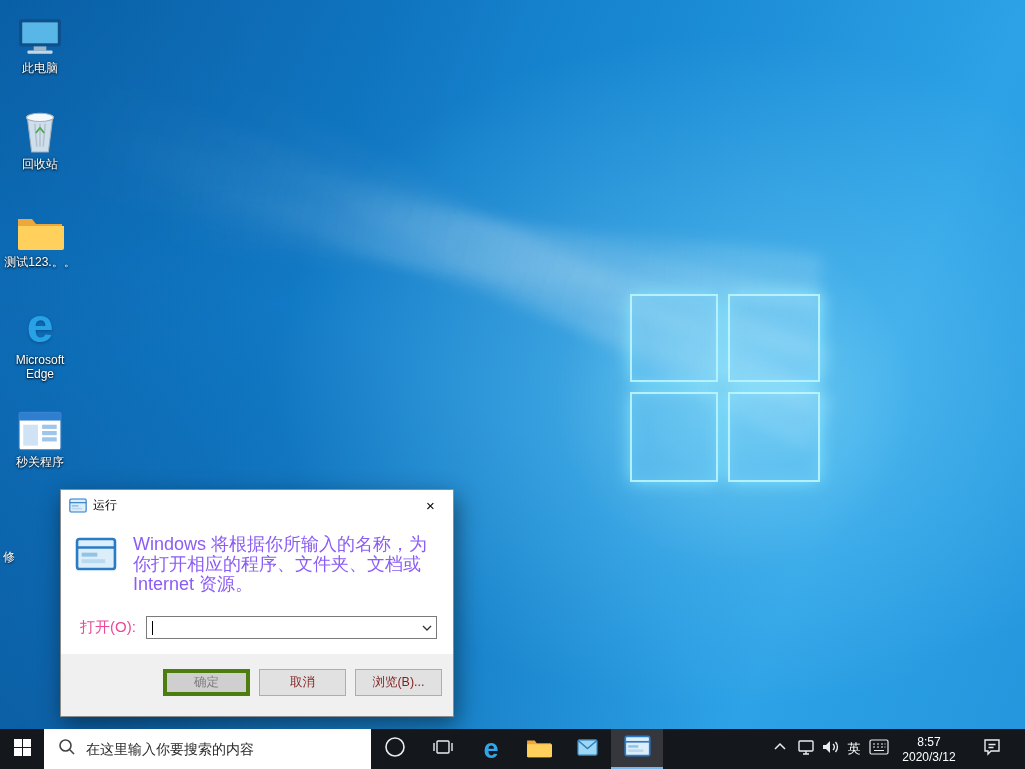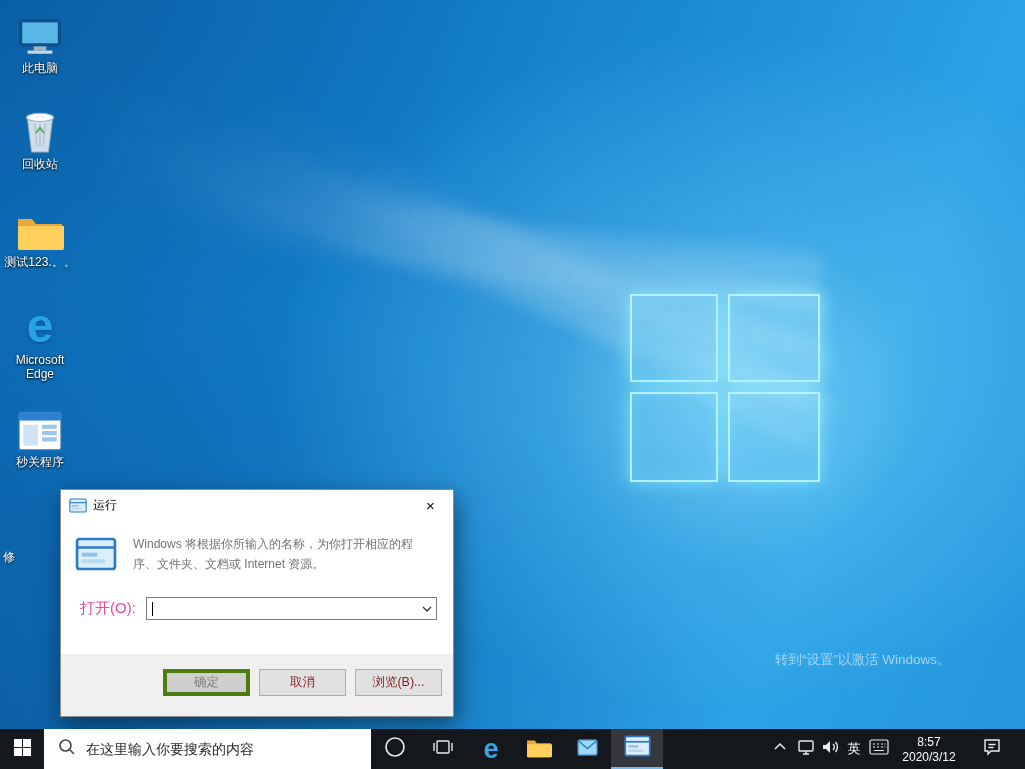--- a/index.html
+++ b/index.html
@@ -50,21 +50,21 @@
   
   .run-dialog { position:absolute; left:17px; top:489px; width:394px; height:228px; z-index:20;
     background:#fff; border:1px solid #8c8c8c; box-shadow:3px 8px 22px rgba(0,0,0,0.45);margin-left:43px; }
   .rd-title { height:30px; display:flex; align-items:center; padding-left:8px; background:#fff; }
   .rd-title-icon { width:18px; height:15px; margin-right:6px; flex:none; }
   .rd-title-text { font-size:12px; color:#000; flex:1; }
   .rd-close { width:45px; height:29px; border:none; background:transparent; font-size:15px;
     color:#000; display:flex; align-items:center; justify-content:center; cursor:default; }
   .rd-desc-row { display:flex; gap:14px; padding:14px 16px 0 14px; }
   .rd-icon { width:44px; flex:none; padding-top:3px; }
-  .rd-desc { font-size:12px; line-height:20px; color:#737373; width:302px; }
+  .rd-desc { font-size:18px; line-height:20px; color:#8b5cf6; width:302px; }
   .rd-open-row { display:flex; align-items:center; gap:10px; padding:22px 16px 0 19px; }
   .rd-open-label { font-size:15px; color:#ec4899; flex:none;text-align:center; }
   .combo { position:relative; flex:1; height:23px; border:1px solid #7a7a7a; background:#fff; }
   .combo input { width:100%; height:100%; border:none; outline:none; padding:0 22px 0 5px;
     font-size:13px; font-family:inherit; background:transparent; }
   .caret { position:absolute; left:5px; top:4px; width:1px; height:14px; background:#000;
     animation:blink 1s step-end infinite; }
   @keyframes blink { 50% { opacity:0; } }
   .combo-arrow { position:absolute; right:0; top:0; bottom:0; width:18px;
     display:flex; align-items:center; justify-content:center; }
@@ -165,21 +165,20 @@
           <rect x="24" y="20" width="14" height="4" fill="#9ec6ea"></rect>
           <rect x="24" y="26" width="14" height="4" fill="#9ec6ea"></rect>
         </svg>
     </div>
     <div class="dlabel">秒关程序</div>
   </div>
 
   <span class="partial-label">修</span>
 
   <div class="watermark">
-    <div class="wm2">转到“设置”以激活 Windows。</div>
   </div>
 
   <div class="run-dialog">
     <div class="rd-title">
       <span class="rd-title-icon">
         <svg width="18" height="15" viewBox="0 0 32 26">
             <rect x="1.5" y="1.5" width="29" height="23" rx="2" fill="#ddeefb" stroke="#2a7bc5" stroke-width="2"></rect>
             <path d="M1.5 8 h29" stroke="#2a7bc5" stroke-width="2"></path>
             <rect x="5" y="12" width="12" height="3" fill="#8fc3e8"></rect>
             <rect x="5" y="17" width="18" height="3" fill="#b9d9f0"></rect>

